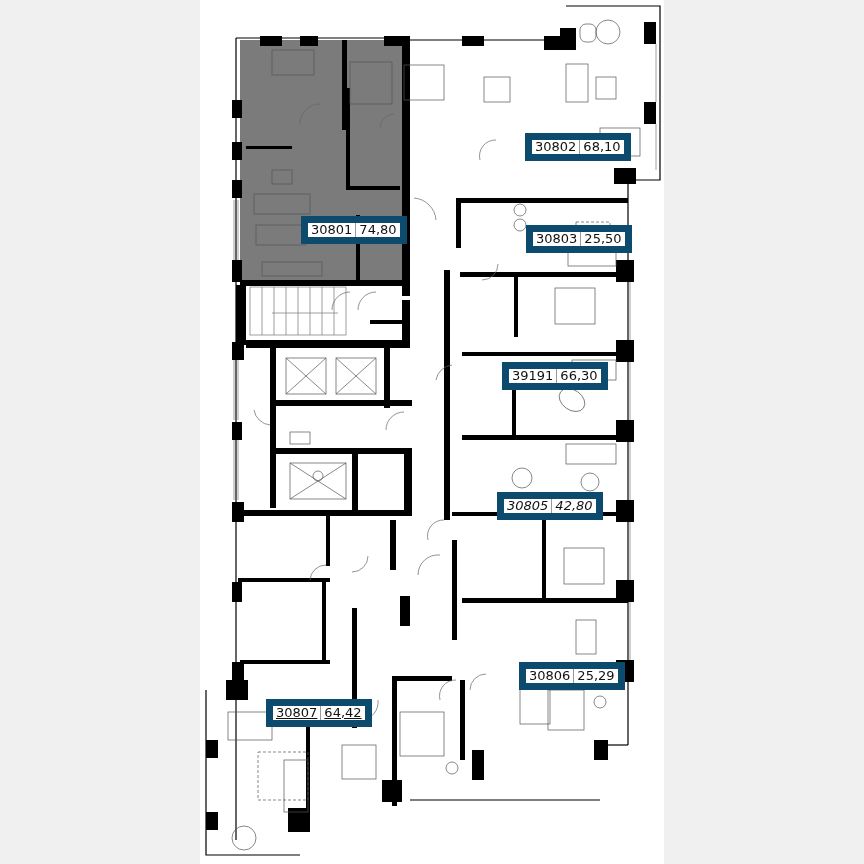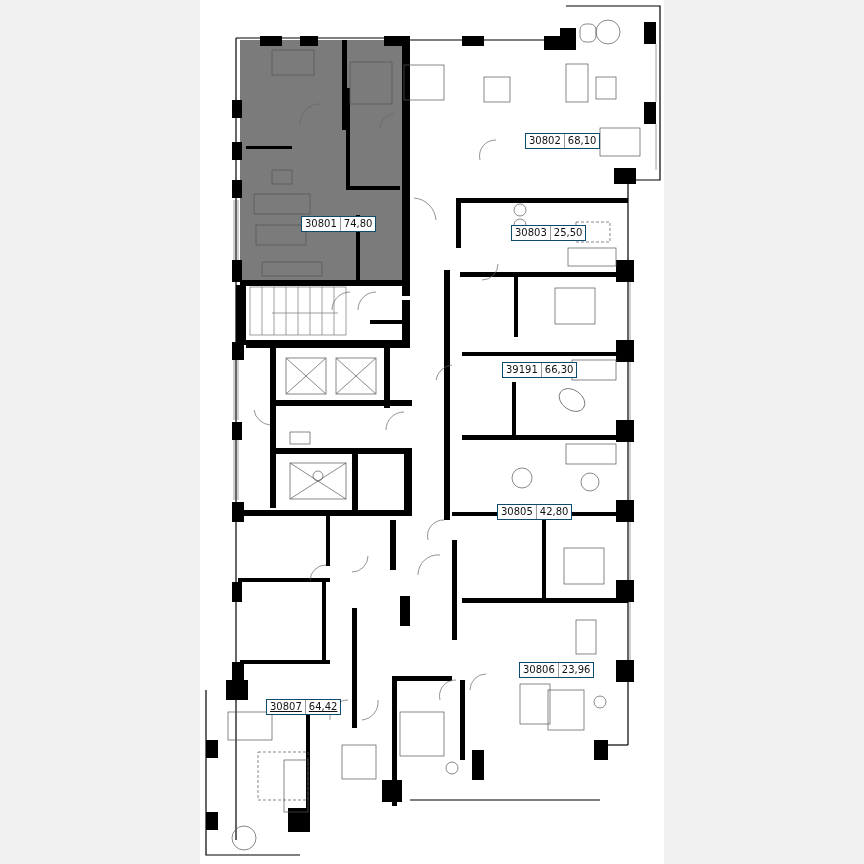--- a/index.html
+++ b/index.html
@@ -1,19 +1,19 @@
 <!DOCTYPE html>
 <html><head>
 <meta charset="utf-8">
 <style>
   html,body{margin:0;padding:0;background:#f0f0f0;}
   body{width:864px;height:864px;position:relative;overflow:hidden;font-family:"DejaVu Sans","Liberation Sans",sans-serif;}
   .panel{position:absolute;left:200px;top:0;width:464px;height:864px;background:#ffffff;}
   svg{position:absolute;left:0;top:0;}
-  .lbl{position:absolute;display:flex;background:#fff;border:1px solid #0c4a6e;font-size:10px;line-height:14px;color:#111;height:14px;}
+  .lbl{position:absolute;display:flex;background:#fff;border:7px solid #0c4a6e;font-size:13px;line-height:14px;color:#111;height:14px;}
   .lbl span{padding:0 3px;}
   .lbl span + span{border-left:1px solid #9a9a9a;}
 </style>
 </head>
 <body>
 
 <div class="panel"></div>
 
 <svg width="864" height="864" viewBox="0 0 864 864">
 
@@ -219,32 +219,32 @@
 </svg>
 
 <div class="lbl" style="left:301px;top:216px;">
   <span>30801</span>
   <span>74,80</span>
 </div>
 <div class="lbl" style="left:525px;top:133px;">
   <span>30802</span>
   <span>68,10</span>
 </div>
-<div class="lbl" style="left:511px;top:225px;">
+<div class="lbl" style="left:526px;top:225px;">
   <span>30803</span>
   <span>25,50</span>
 </div>
 <div class="lbl" style="left:502px;top:362px;">
   <span>39191</span>
   <span>66,30</span>
 </div>
-<div class="lbl" style="left:497px;top:504px;">
+<div class="lbl" style="left:497px;top:492px;font-style:italic;">
   <span>30805</span>
   <span>42,80</span>
 </div>
 <div class="lbl" style="left:519px;top:662px;align-items:flex-end;">
   <span>30806</span>
-  <span>23,96</span>
+  <span>25,29</span>
 </div>
 <div class="lbl" style="left:266px;top:699px;text-decoration:underline;">
   <span>30807</span>
   <span>64,42</span>
 </div>
 
 </body></html>

